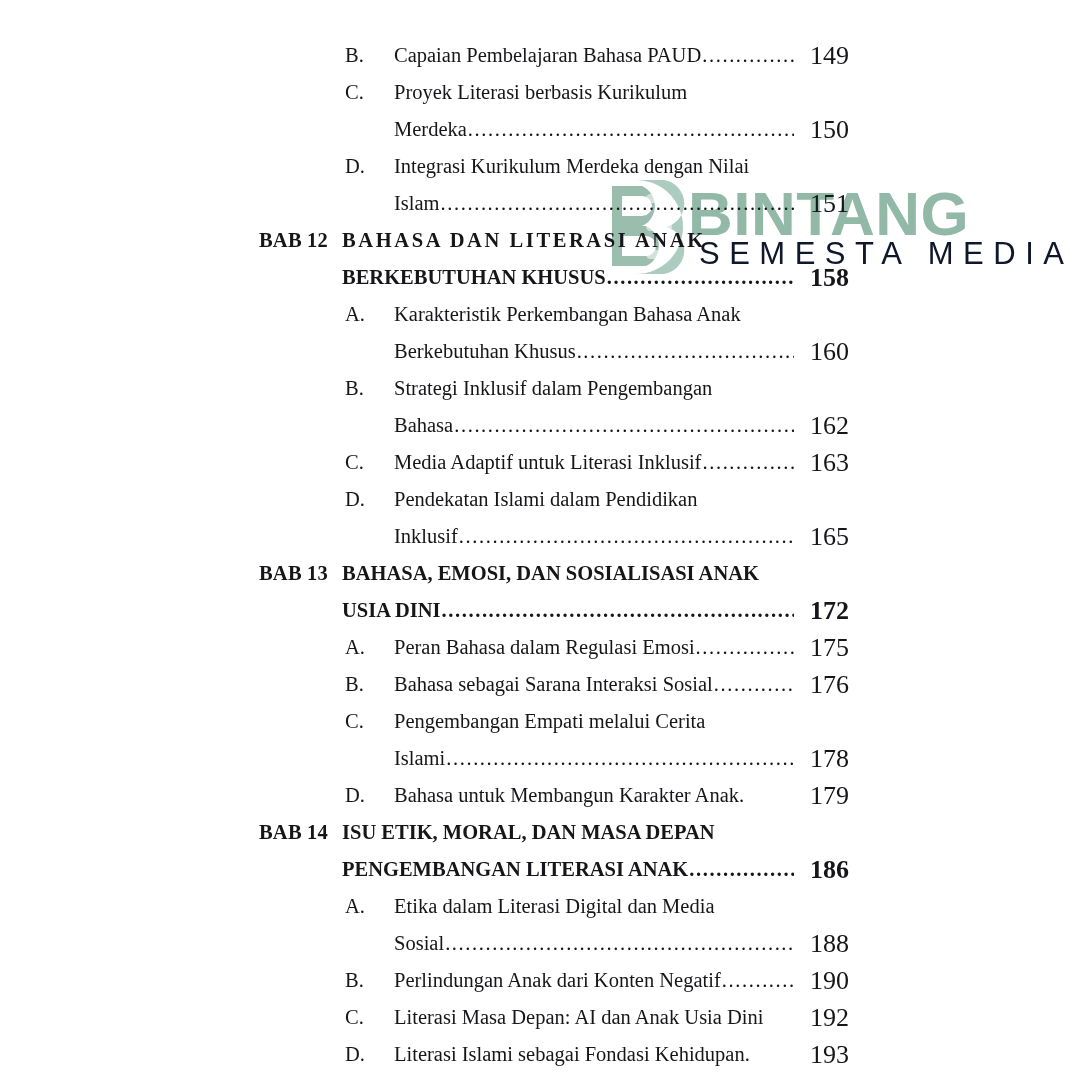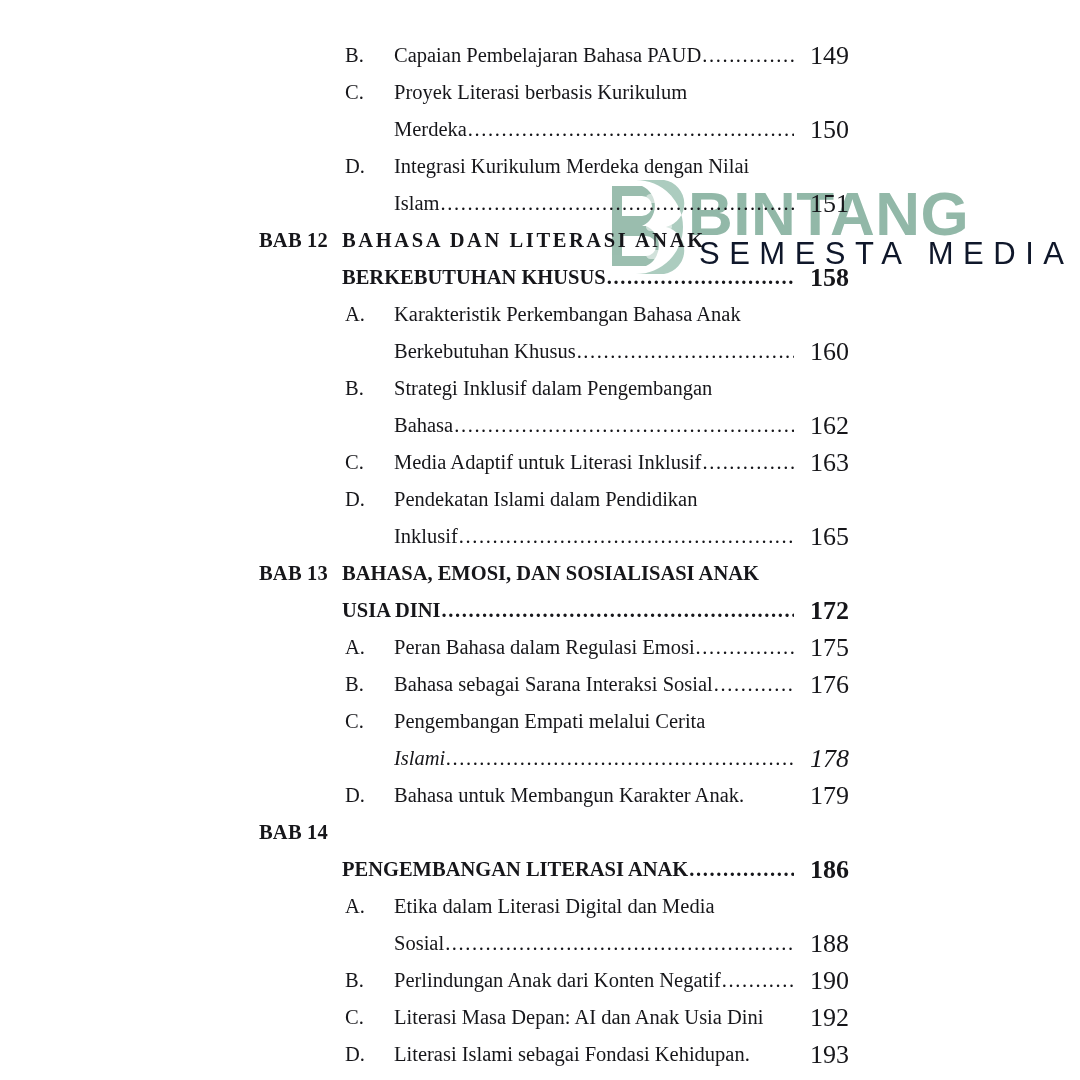--- a/index.html
+++ b/index.html
@@ -286,31 +286,32 @@
       <div class="item-line justify">
         <span class="txt">Bahasa sebagai Sarana Interaksi Sosial</span>
         <span class="leader"></span>
       </div>
       <div class="page-num">176</div>
     </div>
     <div class="toc-row" style="top: 703px;">
       <div class="item-letter">C.</div>
       <div class="item-line"><span class="txt">Pengembangan  Empati  melalui  Cerita</span></div>
     </div>
-    <div class="toc-row" style="top: 740px; font-style: italic;">
+    <div class="toc-row" style="top: 740px;">
       <div class="cont-line justify"><span class="txt">Islami</span><span class="leader"></span></div>
       <div class="page-num">178</div>
     </div>
     <div class="toc-row" style="top: 777px;">
       <div class="item-letter">D.</div>
       <div class="item-line"><span class="txt">Bahasa untuk Membangun Karakter Anak.</span></div>
       <div class="page-num">179</div>
     </div>
     <div class="toc-row" style="top: 814px;">
       <div class="bab-label">BAB 14</div>
+      <div class="chap-line"><span class="txt">ISU  ETIK,  MORAL,  DAN  MASA  DEPAN</span></div>
     </div>
     <div class="toc-row" style="top: 851px;">
       <div class="chap-line justify">
         <span class="txt">PENGEMBANGAN LITERASI ANAK</span>
         <span class="leader"></span>
       </div>
       <div class="page-num bold">186</div>
     </div>
     <div class="toc-row" style="top: 888px;">
       <div class="item-letter">A.</div>

